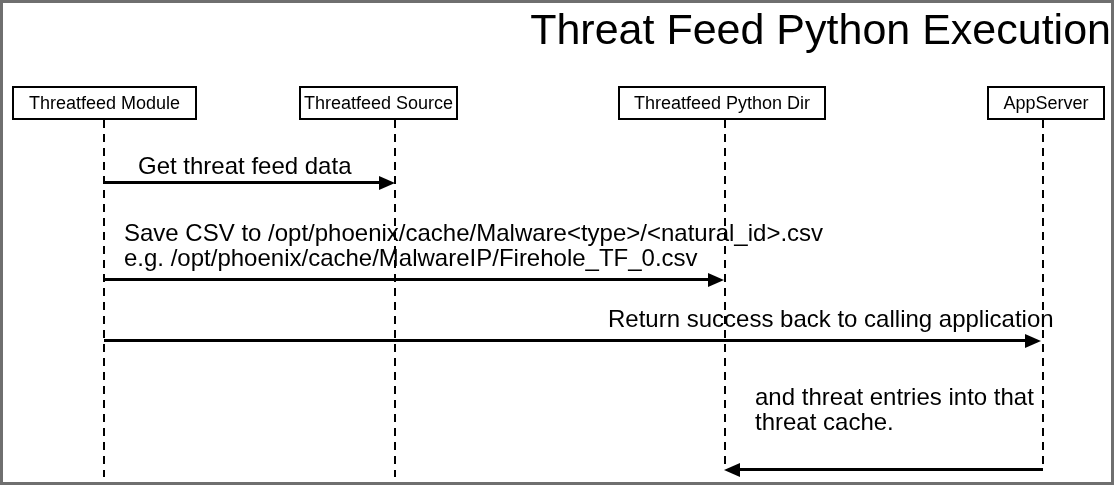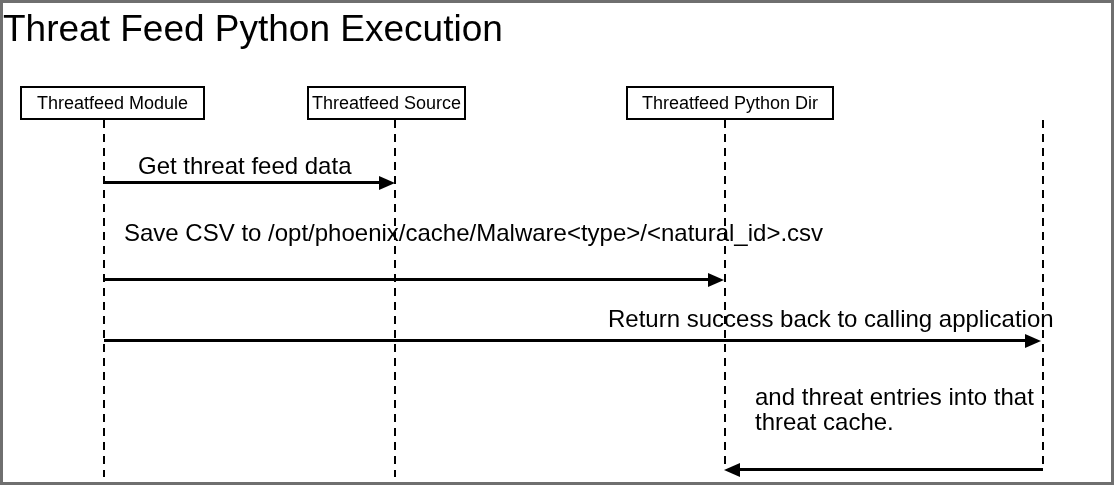--- a/index.html
+++ b/index.html
@@ -8,28 +8,28 @@
     width:1114px;height:485px;
     box-sizing:border-box;
     background:#fff;
     border:3px solid #6F6F6F;
     font-family:"Liberation Sans", sans-serif;
     color:#000;
     overflow:hidden;
   }
   .title{
     position:absolute;top:6px;left:0;width:100%;
-    text-align:left;font-size:37px;line-height:40px;
+    text-align:right;font-size:43px;line-height:40px;
     white-space:nowrap;
   }
   .actor{
     position:absolute;top:83px;height:34px;
     box-sizing:border-box;border:2px solid #000;background:#fff;
     display:flex;align-items:center;justify-content:center;
-    font-size:18px;white-space:nowrap;margin-left:8px;
+    font-size:18px;white-space:nowrap;
   }
   .a1{left:9px;width:185px}
   .a2{left:296px;width:159px}
   .a3{left:615px;width:208px}
   .a4{left:984px;width:118px}
 
   .lifeline{
     position:absolute;top:117px;width:2px;
     background:repeating-linear-gradient(to bottom,#000 0 8px,transparent 8px 14px);
   }
@@ -66,34 +66,38 @@
 
   <div class="actor a1">
     <span>Threatfeed Module</span>
   </div>
   <div class="actor a2">
     <span>Threatfeed Source</span>
   </div>
   <div class="actor a3">
     <span>Threatfeed Python Dir</span>
   </div>
+  <div class="actor a4">
+    <span>AppServer</span>
+  </div>
 
   <div class="lifeline l1"></div>
   <div class="lifeline l2"></div>
   <div class="lifeline l3"></div>
   <div class="lifeline l4"></div>
 
   <div class="msg m1">
     <div>Get threat feed data</div>
   </div>
   <div class="shaft s1"></div>
   <div class="head head-right h1"></div>
 
   <div class="msg m2">
     <div>Save CSV to /opt/phoenix/cache/Malware&lt;type&gt;/&lt;natural_id&gt;.csv</div>
+    <div>e.g. /opt/phoenix/cache/MalwareIP/Firehole_TF_0.csv</div>
   </div>
   <div class="shaft s2"></div>
   <div class="head head-right h2"></div>
 
   <div class="msg m3">
     <div>Return success back to calling application</div>
   </div>
   <div class="shaft s3"></div>
   <div class="head head-right h3"></div>
 

